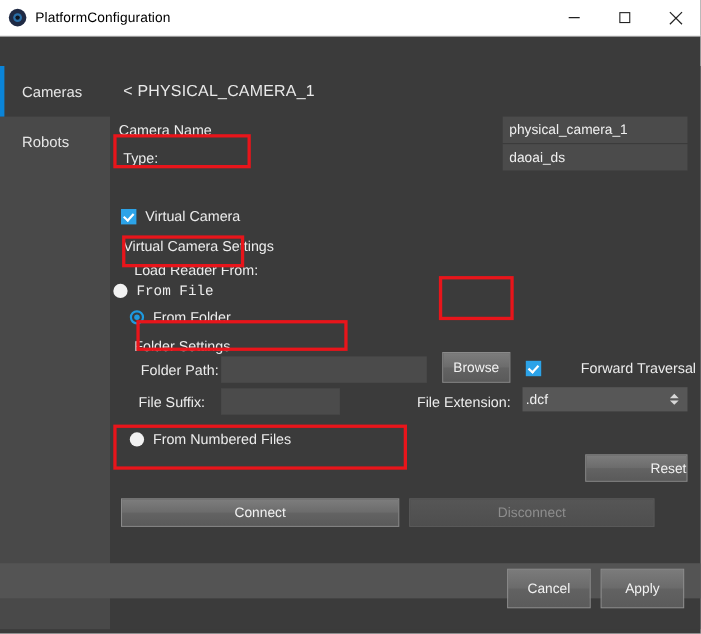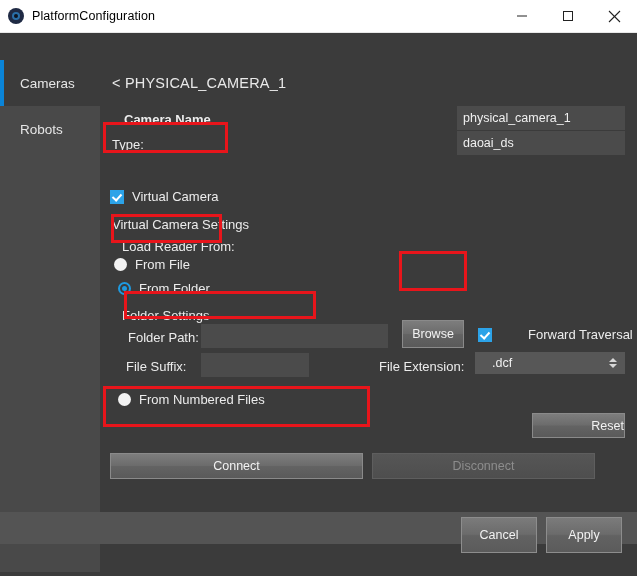--- a/index.html
+++ b/index.html
@@ -230,21 +230,21 @@
 
   
   .combo {
     background: #575757;
     border: none;
     color: #f0f0f0;
     font-size: 12.5px;
     box-sizing: border-box;
     display: flex;
     align-items: center;
-    padding-left: 17px;
+    padding-left: 3px;
     position: relative;
     height: 22px;
   }
   .combo .arrows {
     position: absolute;
     right: 8px;
     top: 50%;
     transform: translateY(-50%);
     display: flex;
     flex-direction: column;
@@ -328,21 +328,21 @@
       </div>
       <div class="side-item">
         <span>Robots</span>
       </div>
     </div>
 
     <div class="main">
 
       <div class="breadcrumb">&lt; PHYSICAL_CAMERA_1</div>
 
-      <div class="row" style="left:24px; top:50px;font-weight:bold;">
+      <div class="row" style="left:8px; top:50px;">
         <span class="lbl">Camera Name</span>
       </div>
       <input class="field readonly" style="position: absolute; left: 357px; top: 46px; width: 168px;" readonly="" value="physical_camera_1">
 
       <div class="row" style="left:12px; top:75px;">
         <span class="lbl">Type:</span>
       </div>
       <input class="field readonly" style="position: absolute; left: 357px; top: 71px; width: 168px;" readonly="" value="daoai_ds">
 
       <div class="row inline" style="left:10px; top:129px;">
@@ -350,21 +350,21 @@
         <span class="lbl">Virtual Camera</span>
       </div>
 
       <div class="row" style="left:12px; top:155px;">
         <span class="lbl">Virtual Camera Settings</span>
       </div>
       <div class="row" style="left:22px; top:177px;">
         <span class="lbl">Load Reader From:</span>
       </div>
 
-      <div class="row inline" style="left:14px; top:197px;">
+      <div class="row inline" style="left:3px; top:197px;font-family:Liberation Mono, monospace;">
         <span class="radio"></span>
         <span class="lbl">From File</span>
       </div>
 
       <div class="row inline" style="left:18px; top:221px;">
         <span class="radio sel"></span>
         <span class="lbl">From Folder</span>
       </div>
 
       <div class="row" style="left:22px; top:246px;">

